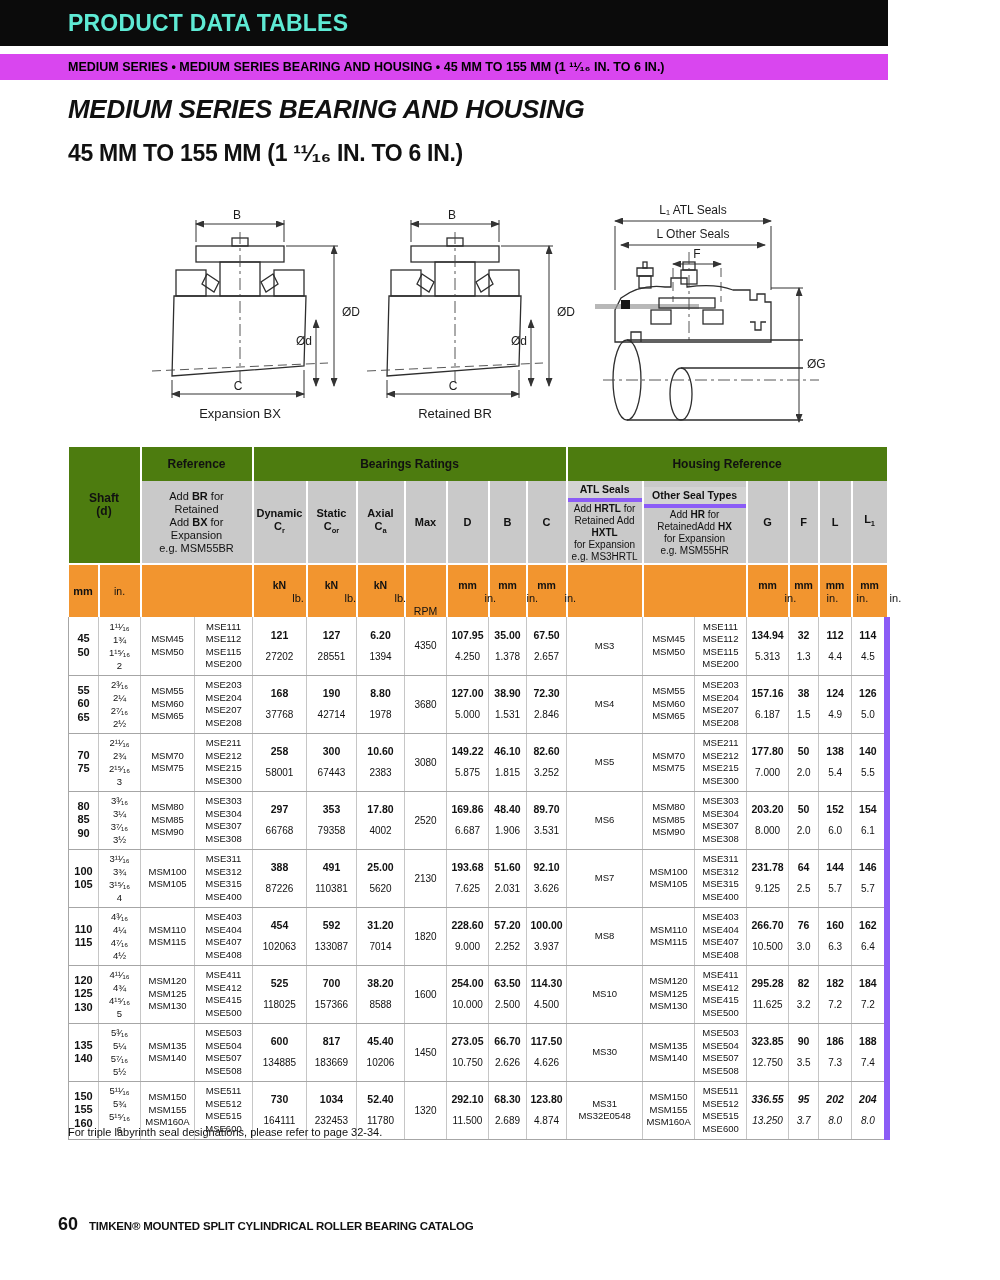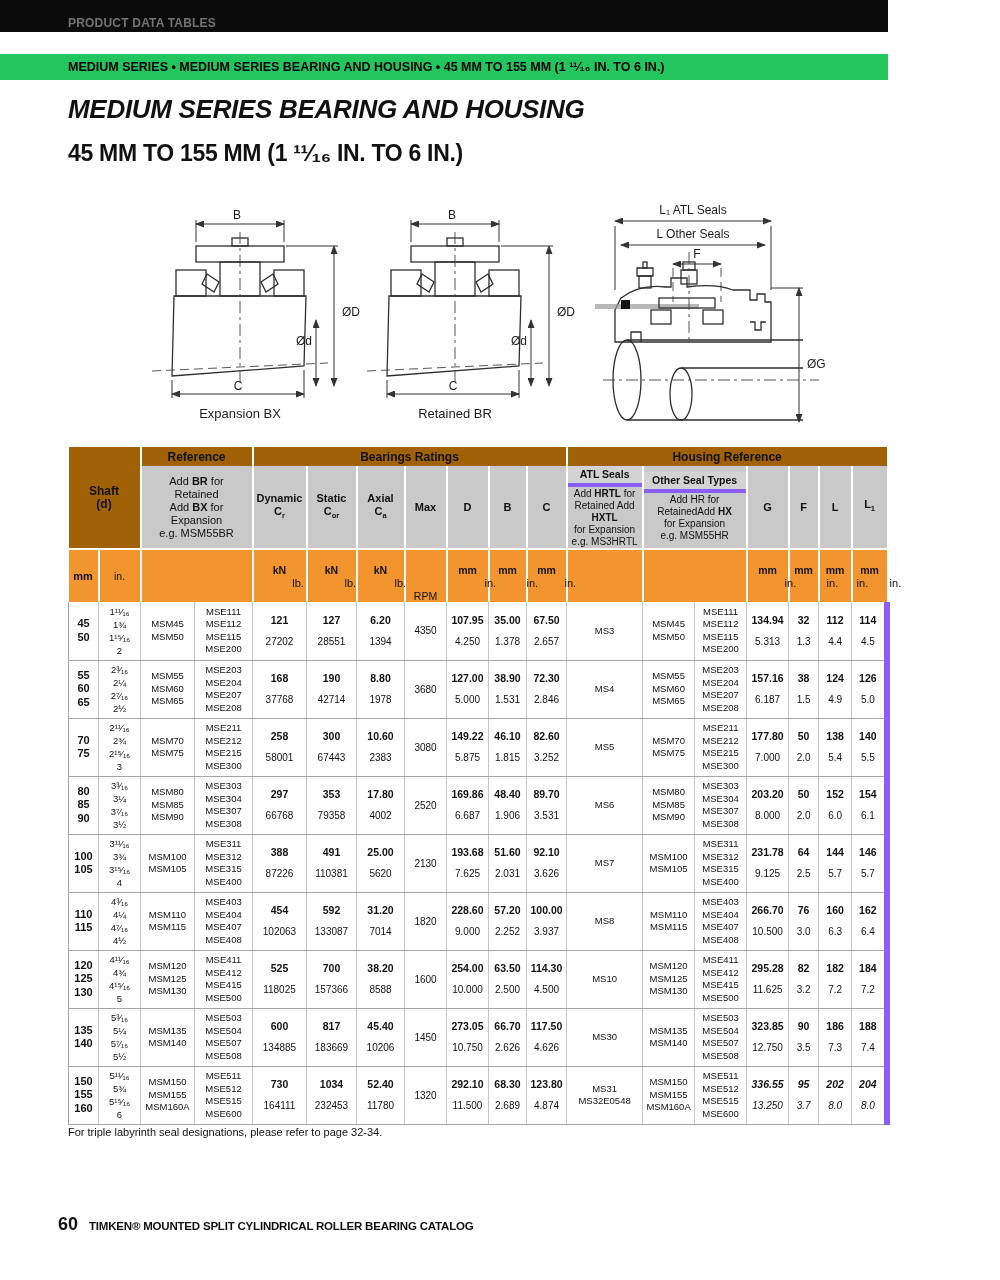--- a/index.html
+++ b/index.html
@@ -3,43 +3,43 @@
 <meta charset="utf-8">
 <style>
   html,body{margin:0;padding:0;}
   body{
     width:1000px;height:1280px;position:relative;background:#ffffff;
     font-family:"Liberation Sans",sans-serif;color:#111;overflow:hidden;
   }
   [data-name]{box-sizing:border-box;}
 
   
-  .bar-black{position:absolute;left:0;top:8;width:888px;height:32px;background:#0b0b0b;
-    color:#737373;font-weight:bold;font-size:12px;line-height:46px;padding-left:68px;letter-spacing:.2px;}
-  .bar-gray{position:absolute;left:0;top:54px;width:888px;height:26px;background:#22c55e;
+  .bar-black{position:absolute;left:0;top:8;width:888px;height:46px;background:#0b0b0b;
+    color:#5eead4;font-weight:bold;font-size:23px;line-height:46px;padding-left:68px;letter-spacing:.2px;}
+  .bar-gray{position:absolute;left:0;top:54px;width:888px;height:26px;background:#d946ef;
     color:#000;font-weight:bold;font-size:12.5px;line-height:26px;padding-left:68px;}
 
   
   .title1{position:absolute;left:68px;top:94px;font-size:26px;font-weight:bold;font-style:italic;letter-spacing:-.3px;text-align:center;}
   .title2{position:absolute;left:68px;top:140px;font-size:23px;font-weight:bold;letter-spacing:-.3px;}
 
   
   .diagram{position:absolute;left:55px;top:190px;}
   .diagram text{font-family:"Liberation Sans",sans-serif;font-size:12px;fill:#1c1c1c;}
   .diagram .cap{font-size:13px;}
   .ol{fill:none;stroke:#2e2e2e;stroke-width:1.3;}
   .dim{fill:none;stroke:#333;stroke-width:1;}
   .cl{fill:none;stroke:#444;stroke-width:.9;stroke-dasharray:12 4 3 4;}
   .dash{fill:none;stroke:#444;stroke-width:.9;stroke-dasharray:9 5;}
 
   
   table.data{position:absolute;left:68px;top:447px;width:818px;border-collapse:collapse;table-layout:fixed;}
   table.data th,table.data td{padding:0;margin:0;}
   
-  tr.h-top th{height:19px;background:#a16207;font-size:12px;font-weight:bold;text-align:center;border-left:2px solid #fff;}
+  tr.h-top th{height:34px;background:#4d7c0f;font-size:12px;font-weight:bold;text-align:center;border-left:2px solid #fff;}
   tr.h-top th:first-child{border-left:none;}
   th.shaft{background:#dddddd;font-size:11px;font-weight:bold;line-height:13px;}
   tr.h-sub th{height:66px;background:#c9c9c9;font-size:11px;font-weight:bold;text-align:center;
     vertical-align:middle;border-left:2px solid #fff;line-height:13px;}
   tr.h-sub th sub{font-size:7.5px;}
   th.note{font-size:10px;line-height:12px;font-weight:normal;}
   th.note span{font-weight:normal;}
   th.seal{padding:0;vertical-align:top;background:#c2c2c2;}
   .strip{background:#d3d3d3;height:17px;line-height:17px;font-size:10.5px;font-weight:bold;border-bottom:4px solid #8b5cf6;}
   .sealsub{font-size:10px;font-weight:normal;line-height:12px;padding-top:1px;}
@@ -231,21 +231,21 @@
         <div class="sealsub">
             <div><span>Add </span><span style="font-weight: bold;">HRTL</span><span> for</span></div>
             <div><span>Retained Add </span><span style="font-weight: bold;">HXTL</span></div>
             <div><span>for Expansion</span></div>
             <div><span>e.g. MS3HRTL</span></div>
           </div>
       </th>
       <th class="seal" colspan="2" data-name="col-header-other-seals">
         <div class="strip">Other Seal Types</div>
         <div class="sealsub">
-            <div><span>Add </span><span style="font-weight: normal;">HR</span><span> for</span></div>
+            <div><span>Add </span><span style="font-weight: bold;">HR</span><span> for</span></div>
             <div><span>RetainedAdd </span><span style="font-weight: bold;">HX</span></div>
             <div><span>for Expansion</span></div>
             <div><span>e.g. MSM55HR</span></div>
           </div>
       </th>
       <th data-name="col-header-g">G</th>
       <th data-name="col-header-f">F</th>
       <th data-name="col-header-l">L</th>
       <th data-name="col-header-l1">
         <span>L</span><sub>1</sub>

